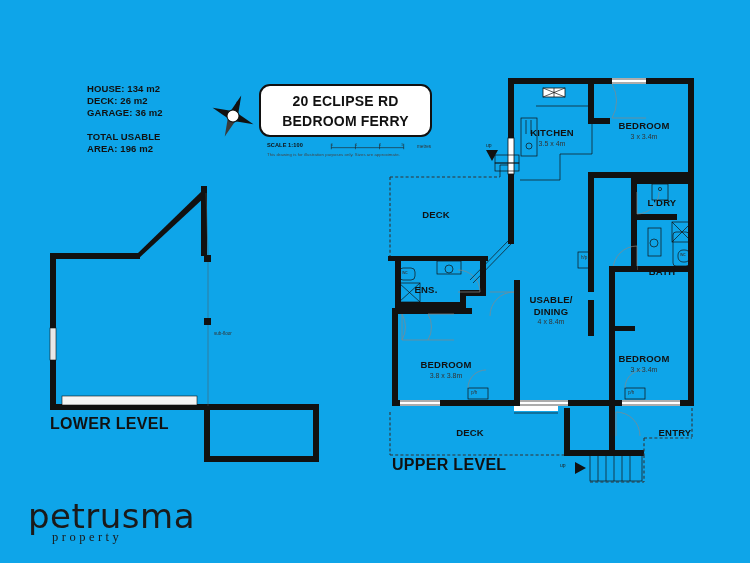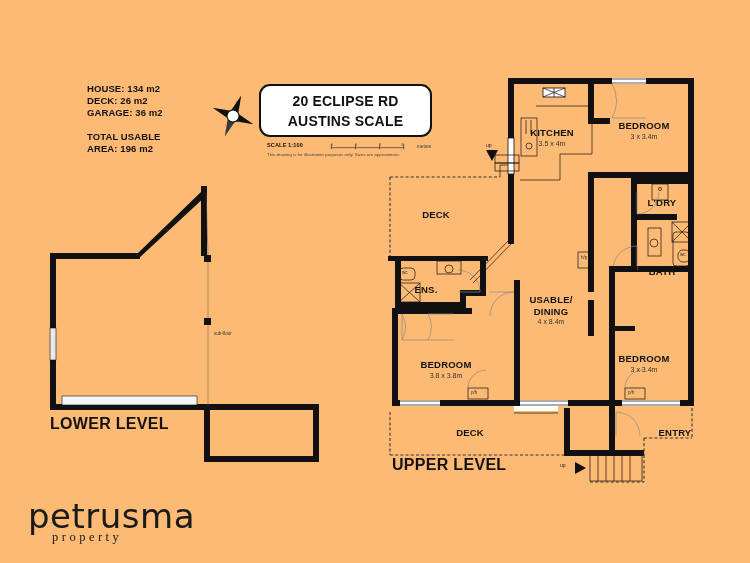--- a/index.html
+++ b/index.html
@@ -12,21 +12,21 @@
     height: 563px;
     position: relative;
     overflow: hidden;
     font-family: "Liberation Sans", sans-serif;
     color: #111111;
   }
   .page {
     position: absolute;
     left: 0; top: 0;
     width: 750px; height: 563px;
-    background: #fdba74;
+    background: #0ea5e9;
   }
 
   
   .areas {
     position: absolute;
     left: 87px; top: 83px;
     font-size: 9.5px;
     font-weight: bold;
     line-height: 12.2px;
     letter-spacing: 0.1px;
@@ -397,21 +397,21 @@
         <polygon points="48,26 30,30 26,26 30,22" fill="#111"></polygon>
         <polygon points="4,26 22,30 26,26 22,22" fill="#111"></polygon>
         <circle cx="26" cy="26" r="6" fill="#fff" stroke="#111" stroke-width="1"></circle>
         <text x="26" y="15" font-size="6" text-anchor="middle" fill="#111" font-family="Liberation Sans, sans-serif">N</text>
       </g>
     </svg>
   </div>
 
   <div class="title-plate">
     <div class="l1">20 ECLIPSE RD</div>
-    <div class="l2">AUSTINS SCALE</div>
+    <div class="l2">BEDROOM FERRY</div>
   </div>
 
   <div class="scale-wrap">
     <div class="scale-label">SCALE 1:100</div>
     <svg class="scale-bar" width="95" height="9" viewBox="0 0 95 9">
       <line x1="1" y1="6" x2="94" y2="6" stroke="#222" stroke-width="0.8"></line>
       <line x1="1" y1="1" x2="1" y2="8" stroke="#222" stroke-width="0.8"></line>
       <line x1="32" y1="1" x2="32" y2="8" stroke="#222" stroke-width="0.8"></line>
       <line x1="63" y1="1" x2="63" y2="8" stroke="#222" stroke-width="0.8"></line>
       <line x1="94" y1="1" x2="94" y2="8" stroke="#222" stroke-width="0.8"></line>

